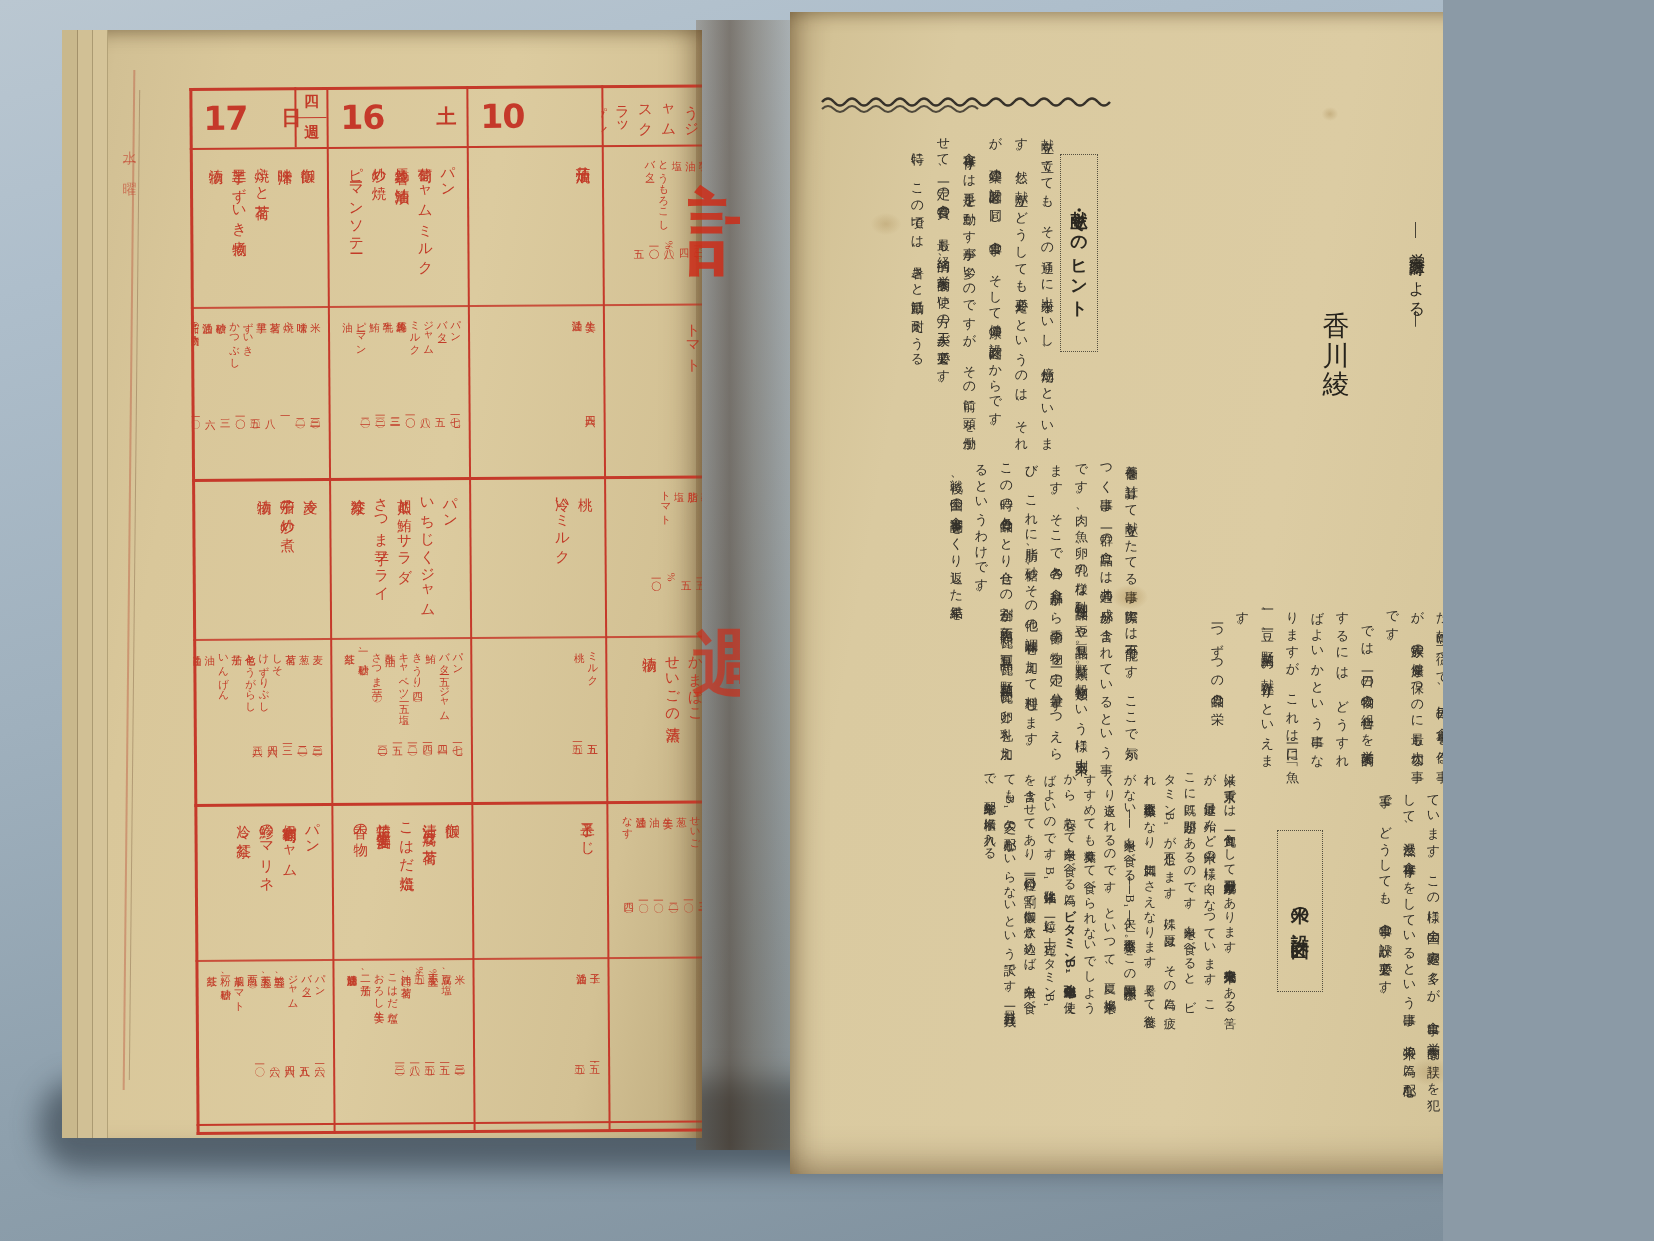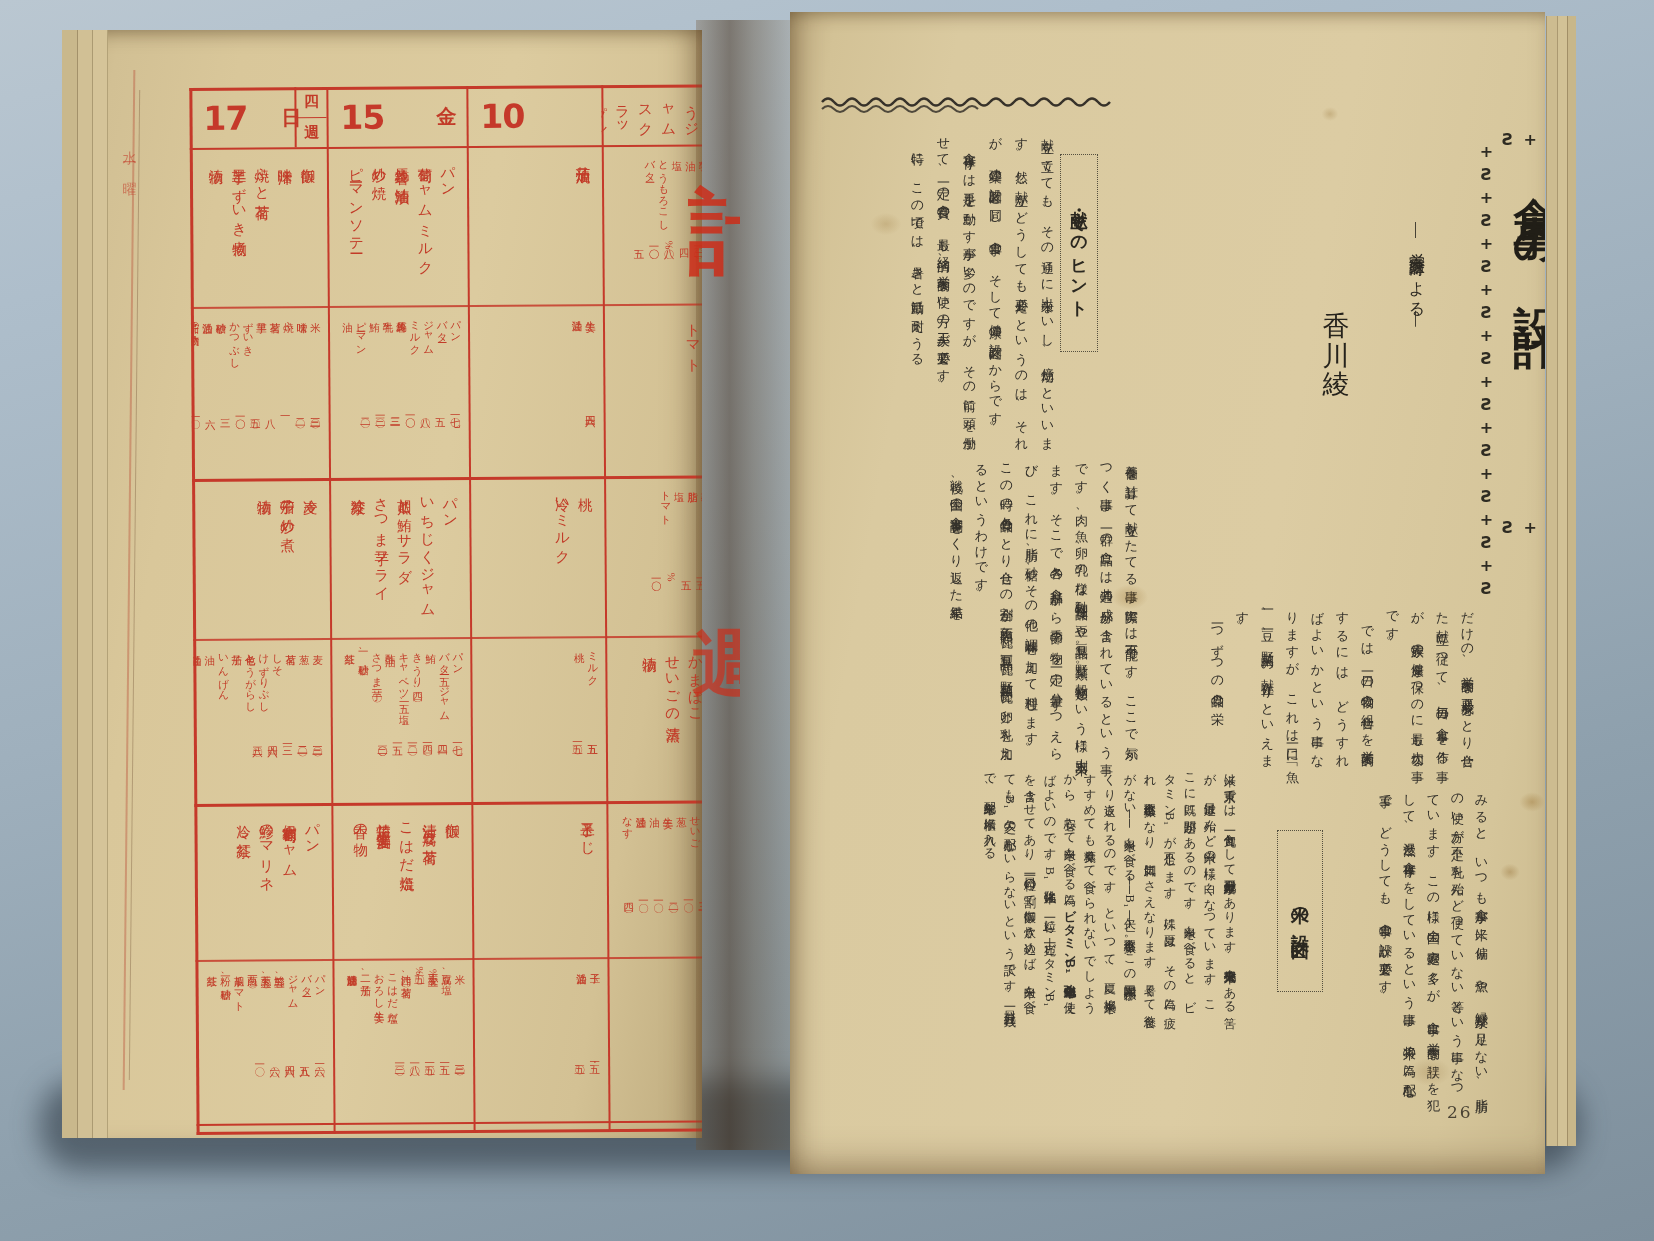--- a/index.html
+++ b/index.html
@@ -1,18 +1,18 @@
 <!DOCTYPE html>
 <html><head>
 <meta charset="utf-8">
 <style>
   html,body{margin:0;padding:0;background:#8b9aa6;}
-  #canvas{position:relative;width:1654px;height:1241px;overflow:hidden;
+  #canvas{position:relative;width:1427px;height:1241px;overflow:hidden;
     background:linear-gradient(165deg,#bac7d1 0%,#aebecb 18%,#9fb0bd 45%,#8ea0ad 70%,#7e8f9c 100%);
-    font-family:"Liberation Serif","DejaVu Serif",serif;}
+    font-family:"Liberation Serif","DejaVu Serif",serif;padding-left:16px;}
   .abs{position:absolute;}
   
   .book-shadow{left:40px;top:1080px;width:1540px;height:90px;background:rgba(25,35,45,.5);filter:blur(14px);border-radius:40px;}
   
   .left-page{left:62px;top:30px;width:640px;height:1108px;overflow:hidden;
     background:linear-gradient(100deg,#c3b084 0%,#d2c094 7%,#d9c79a 22%,#dccb9f 55%,#d3c194 84%,#bfac7f 100%);
     box-shadow:inset 0 14px 18px -12px rgba(90,70,40,.55), inset -26px 0 30px -18px rgba(80,55,25,.55);}
   .edge-strip{top:0;height:100%;}
   .es1{left:0;width:15px;background:#c9b88c;border-right:1px solid #a3916a;}
   .es2{left:16px;width:14px;background:#d1c095;border-right:1px solid #ab9a72;}
@@ -97,22 +97,22 @@
 
         <div class="hcell">
           <span class="dnum">17</span>
           <span class="dwd" style="margin-left:34px;">日</span>
           <span class="weekbox">
             <span>四</span>
             <span>週</span>
           </span>
         </div>
         <div class="hcell">
-          <span class="dnum">15</span>
-          <span class="dwd">金</span>
+          <span class="dnum">16</span>
+          <span class="dwd">土</span>
         </div>
         <div class="hcell">
           <span class="dnum">10</span>
         </div>
 
         <div class="mcell">
             <div class="dishes">パン
 黒ぶどうジャム
 スクラップルドエグ
 蒸しとうもろこし</div>

